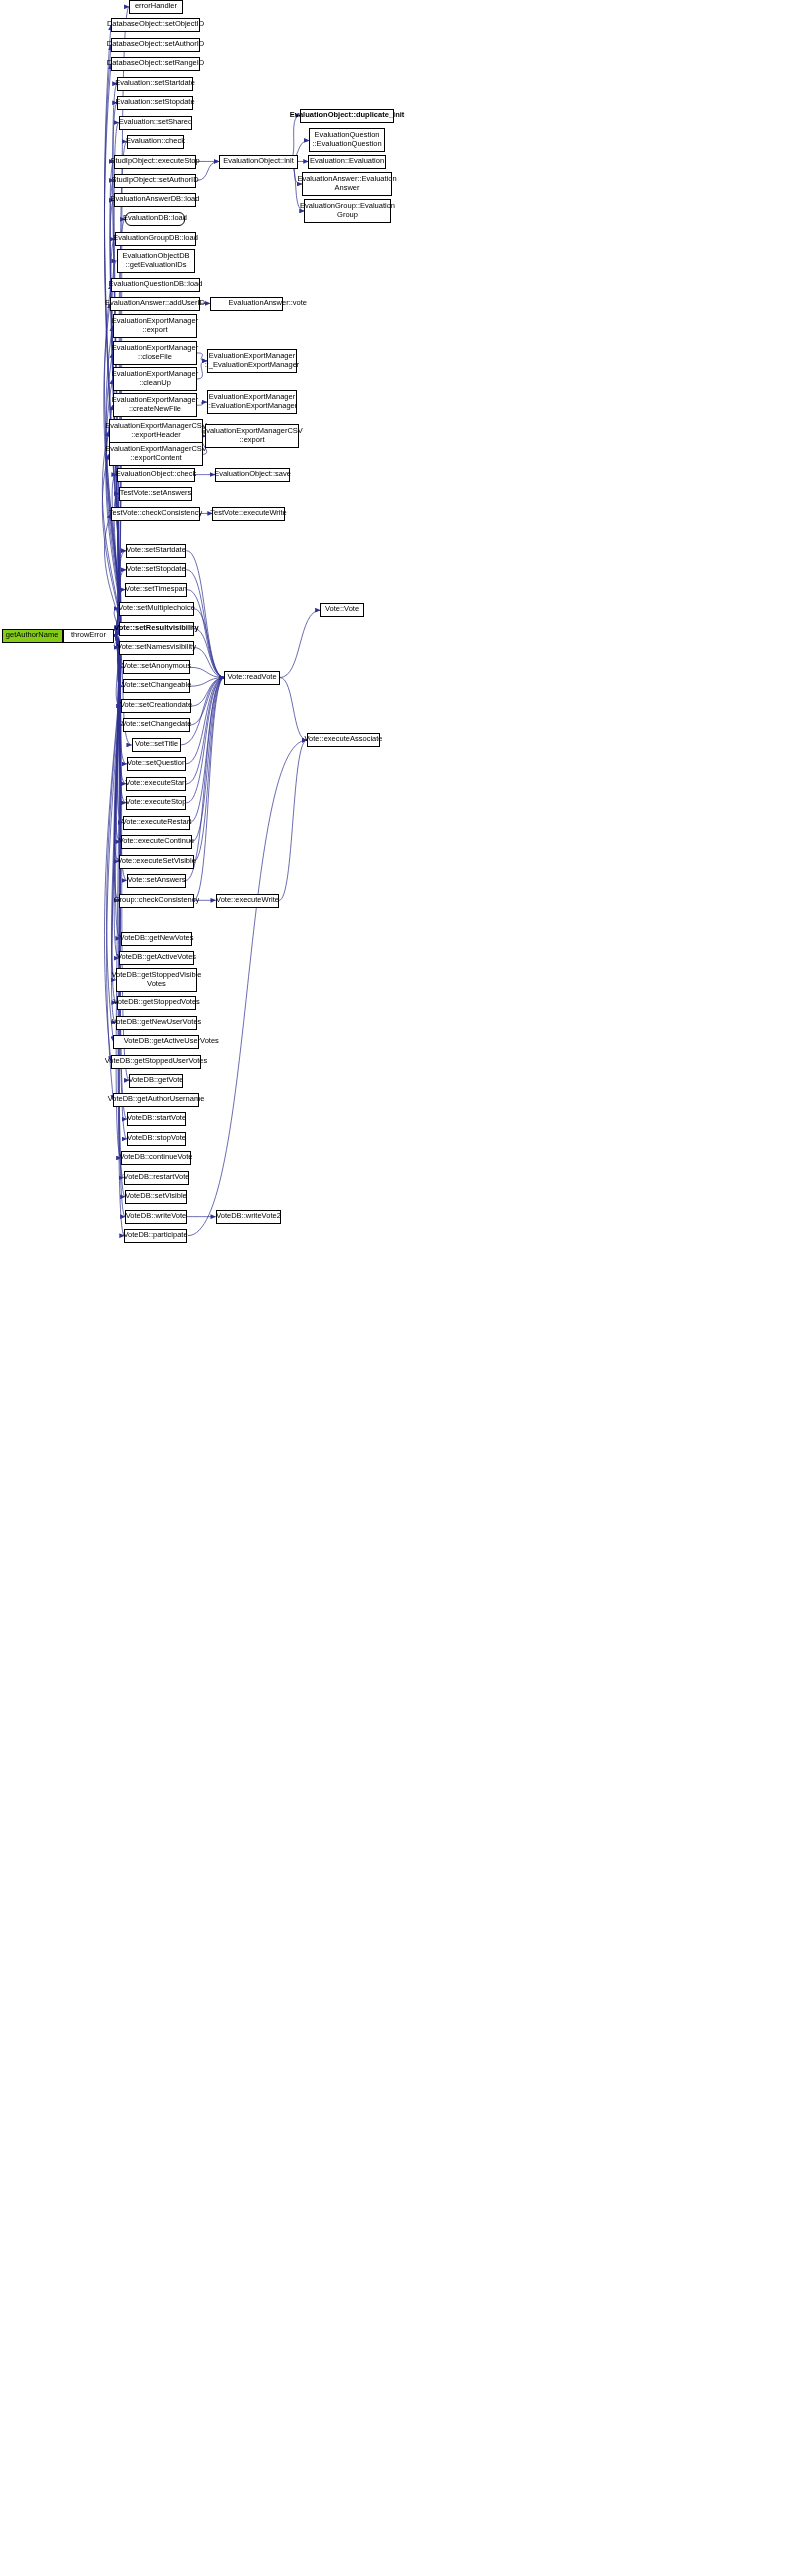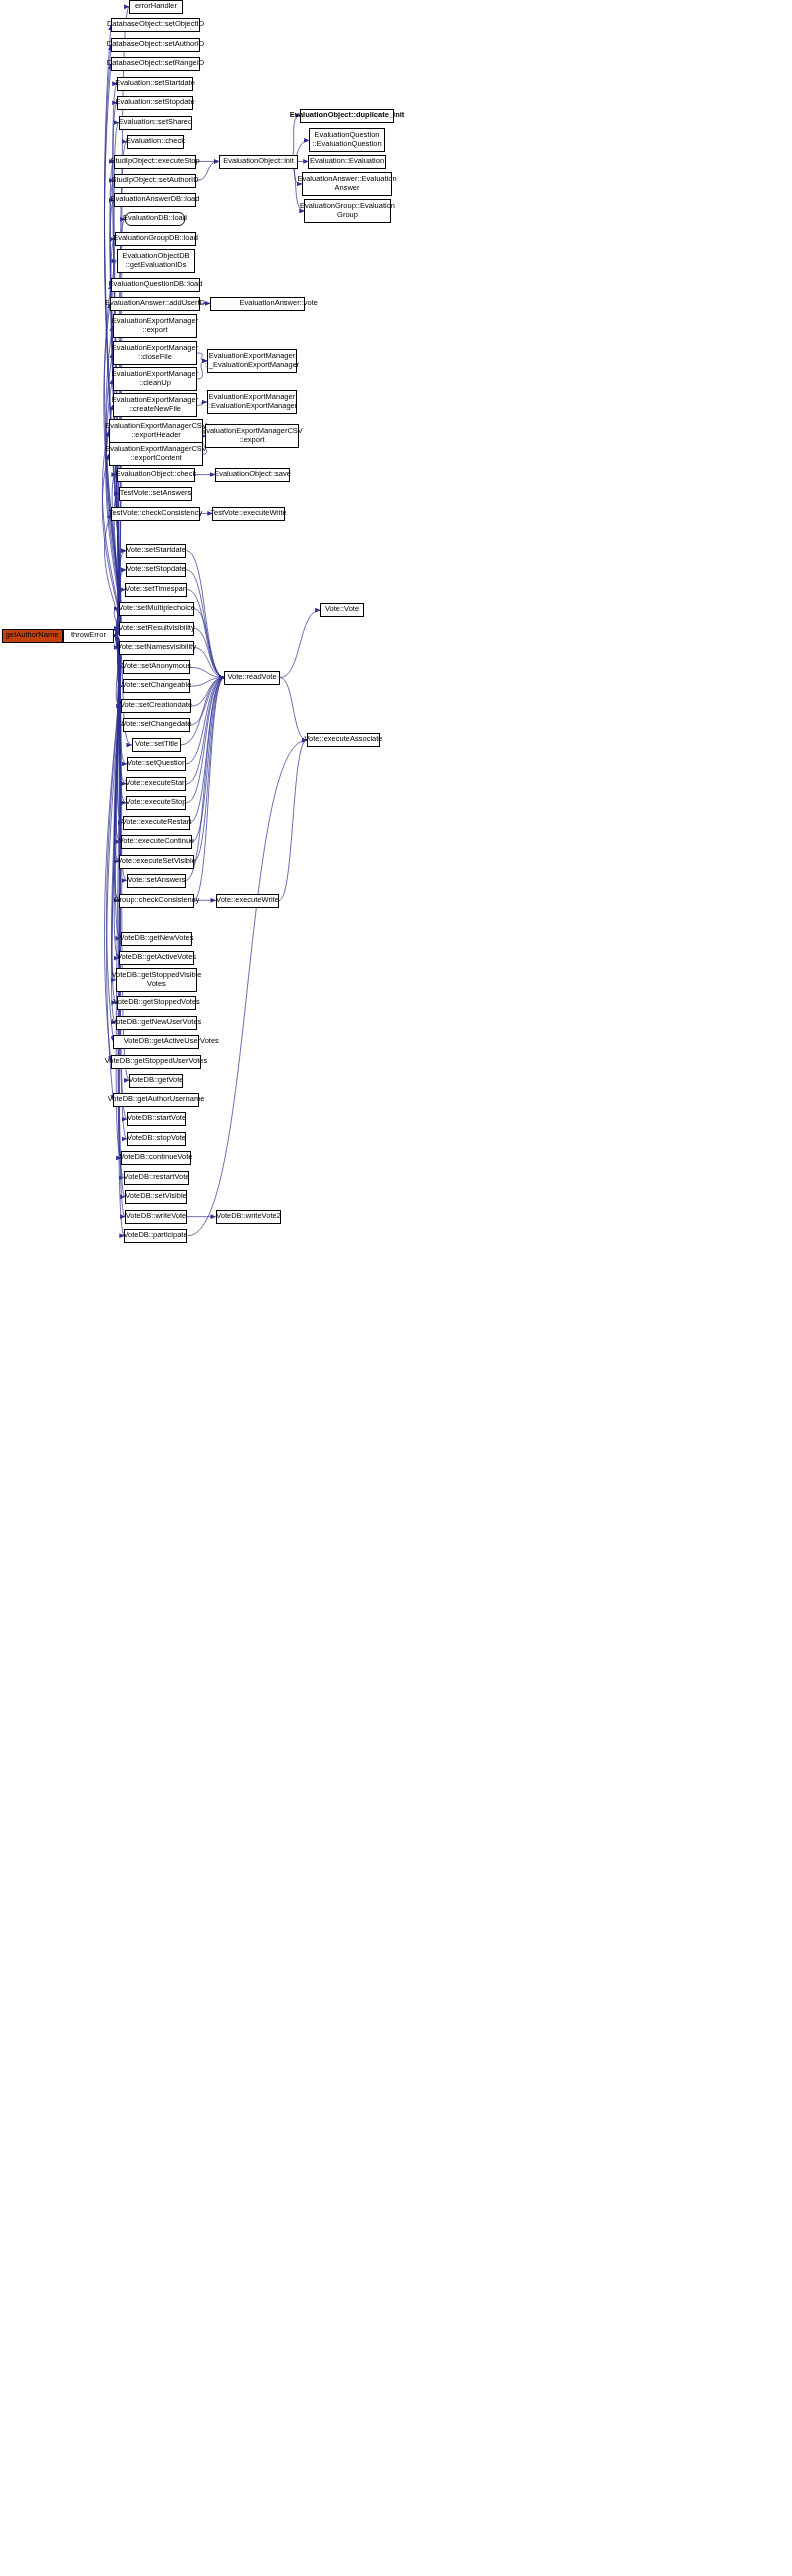--- a/index.html
+++ b/index.html
@@ -34,21 +34,21 @@
     font-size: 7.5px;
     line-height: 8.7px;
     text-align: center;
     display: flex;
     align-items: center;
     justify-content: center;
     white-space: pre-line;
     padding: 0.8px 2.4px;
   }
   .node.root {
-    background: #c2410c;
+    background: #84cc16;
   }
 </style>
 </head>
 <body>
 
 <div id="canvas">
   <svg id="edge-layer" xmlns="http://www.w3.org/2000/svg" viewBox="0 0 999 3249" width="792" height="2576">
     <defs>
       <marker id="arrowhead" markerWidth="7" markerHeight="6" refX="6.5" refY="3" orient="auto" markerUnits="userSpaceOnUse">
         <path d="M0,0 L7,3 L0,6 z" fill="#2e3192"></path>
@@ -190,21 +190,21 @@
 ::exportHeader</div>
       <div class="node" style="left: 109px; top: 442px; width: 94px; height: 24px;">EvaluationExportManagerCSV
 ::exportContent</div>
       <div class="node" style="left: 117px; top: 468px; width: 78px; height: 13.5px;">EvaluationObject::check</div>
       <div class="node" style="left: 119px; top: 487px; width: 73px; height: 13.5px;">TestVote::setAnswers</div>
       <div class="node" style="left: 111px; top: 507px; width: 89px; height: 13.5px;">TestVote::checkConsistency</div>
       <div class="node" style="left: 126px; top: 544px; width: 60px; height: 13.5px;">Vote::setStartdate</div>
       <div class="node" style="left: 126px; top: 563px; width: 60px; height: 13.5px;">Vote::setStopdate</div>
       <div class="node" style="left: 125px; top: 583px; width: 62px; height: 13.5px;">Vote::setTimespan</div>
       <div class="node" style="left: 119px; top: 602px; width: 75px; height: 13.5px;">Vote::setMultiplechoice</div>
-      <div class="node" style="left: 119px; top: 622px; width: 75px; height: 13.5px;">Vote::setResultvisibility</div>
+      <div class="node" style="left: 119px; top: 622px; width: 75px; height: 13.5px; font-weight: bold;">Vote::setResultvisibility</div>
       <div class="node" style="left: 119px; top: 641px; width: 75px; height: 13.5px;">Vote::setNamesvisibility</div>
       <div class="node" style="left: 123px; top: 660px; width: 67px; height: 13.5px;">Vote::setAnonymous</div>
       <div class="node" style="left: 123px; top: 679px; width: 67px; height: 13.5px;">Vote::setChangeable</div>
       <div class="node" style="left: 121px; top: 699px; width: 70px; height: 13.5px;">Vote::setCreationdate</div>
       <div class="node" style="left: 123px; top: 718px; width: 67px; height: 13.5px;">Vote::setChangedate</div>
       <div class="node" style="left: 132px; top: 738px; width: 49px; height: 13.5px;">Vote::setTitle</div>
       <div class="node" style="left: 127px; top: 757px; width: 59px; height: 13.5px;">Vote::setQuestion</div>
       <div class="node" style="left: 126px; top: 777px; width: 60px; height: 13.5px;">Vote::executeStart</div>
       <div class="node" style="left: 126px; top: 796px; width: 60px; height: 13.5px;">Vote::executeStop</div>
       <div class="node" style="left: 123px; top: 816px; width: 67px; height: 13.5px;">Vote::executeRestart</div>
@@ -231,21 +231,21 @@
       <div class="node" style="left: 124px; top: 1229px; width: 63px; height: 13.5px;">VoteDB::participate</div>
       <div class="node" style="left: 219px; top: 155px; width: 79px; height: 13.5px;">EvaluationObject::init</div>
       <div class="node" style="left: 300px; top: 109px; width: 94px; height: 13.5px; font-weight: bold;">EvaluationObject::duplicate_init</div>
       <div class="node" style="left: 309px; top: 128px; width: 76px; height: 24px;">EvaluationQuestion
 ::EvaluationQuestion</div>
       <div class="node" style="left: 308px; top: 155px; width: 78px; height: 13.5px;">Evaluation::Evaluation</div>
       <div class="node" style="left: 302px; top: 172px; width: 90px; height: 24px;">EvaluationAnswer::Evaluation
 Answer</div>
       <div class="node" style="left: 304px; top: 199px; width: 87px; height: 24px;">EvaluationGroup::Evaluation
 Group</div>
-      <div class="node" style="left: 210px; top: 297px; width: 95px; height: 13.5px; padding-left: 45px;">EvaluationAnswer::vote</div>
+      <div class="node" style="left: 210px; top: 297px; width: 73px; height: 13.5px; padding-left: 45px;">EvaluationAnswer::vote</div>
       <div class="node" style="left: 207px; top: 349px; width: 90px; height: 24px;">EvaluationExportManager
 ::_EvaluationExportManager</div>
       <div class="node" style="left: 207px; top: 390px; width: 90px; height: 24px;">EvaluationExportManager
 ::EvaluationExportManager</div>
       <div class="node" style="left: 205px; top: 424px; width: 94px; height: 24px;">EvaluationExportManagerCSV
 ::export</div>
       <div class="node" style="left: 215px; top: 468px; width: 75px; height: 13.5px;">EvaluationObject::save</div>
       <div class="node" style="left: 212px; top: 507px; width: 73px; height: 13.5px;">TestVote::executeWrite</div>
       <div class="node" style="left: 224px; top: 671px; width: 56px; height: 13.5px;">Vote::readVote</div>
       <div class="node" style="left: 216px; top: 894px; width: 63px; height: 13.5px;">Vote::executeWrite</div>

